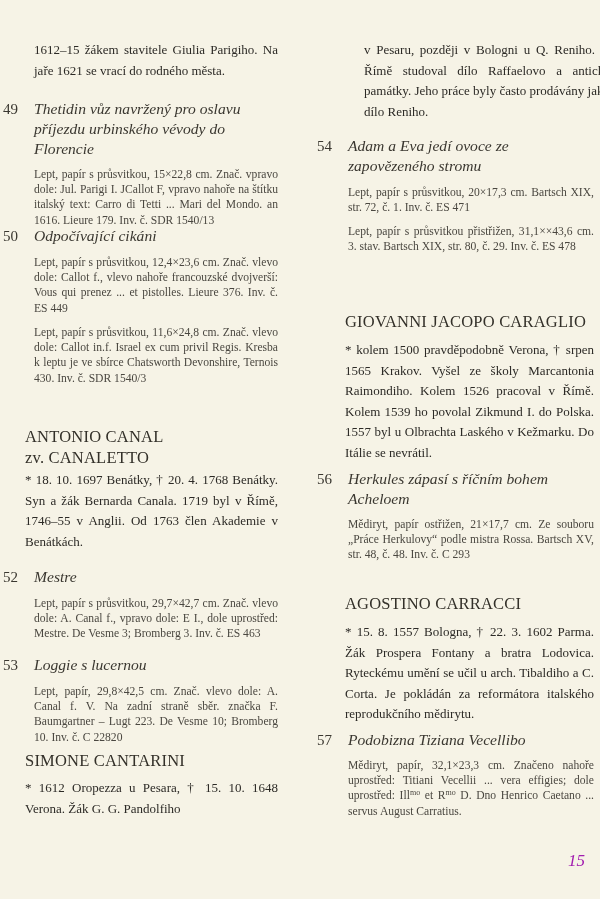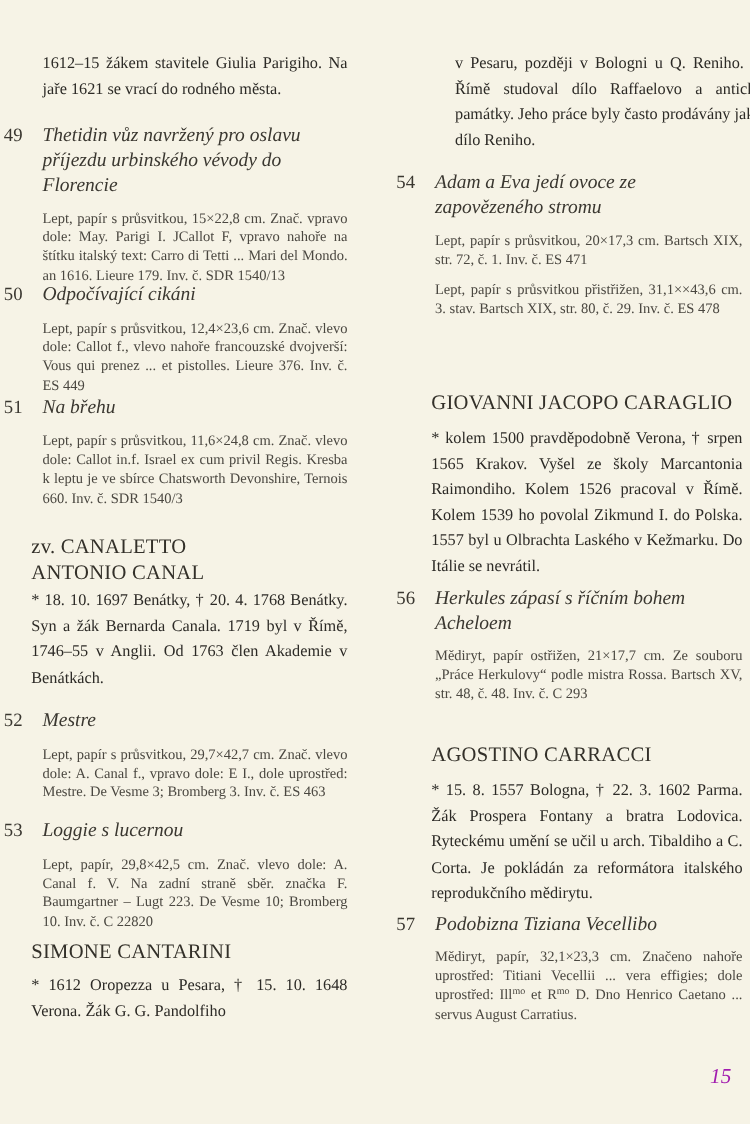--- a/index.html
+++ b/index.html
@@ -26,42 +26,38 @@
 <body>
 
 <div class="col left">
   <div class="block bio" style="left:34px; top:40px; width:244px;">1612–15 žákem stavitele Giulia Parigiho. Na jaře 1621 se vrací do rodného města.</div>
 
   <div class="block" style="left:34px; top:99px; width:244px;">
     <div class="entry-title">
       <span class="entry-num">49</span>
       <span>Thetidin vůz navržený pro oslavu příjezdu urbinského vévody do Florencie</span>
     </div>
-    <div class="desc" style="margin-top:8px;">Lept, papír s průsvitkou, 15×22,8 cm. Znač. vpravo dole: May. Parigi I. JCallot F, vpravo nahoře na štítku italský text: Carro di Tetti ... Mari del Mondo. an 1616. Lieure 179. Inv. č. SDR 1540/13</div>
+    <div class="desc" style="margin-top:8px;">Lept, papír s průsvitkou, 15×22,8 cm. Znač. vpravo dole: Jul. Parigi I. JCallot F, vpravo nahoře na štítku italský text: Carro di Tetti ... Mari del Mondo. an 1616. Lieure 179. Inv. č. SDR 1540/13</div>
   </div>
 
   <div class="block" style="left:34px; top:226px; width:244px;">
     <div class="entry-title">
       <span class="entry-num">50</span>
       <span>Odpočívající cikáni</span>
     </div>
     <div class="desc" style="margin-top:9px;">Lept, papír s průsvitkou, 12,4×23,6 cm. Znač. vlevo dole: Callot f., vlevo nahoře francouzské dvojverší: Vous qui prenez ... et pistolles. Lieure 376. Inv. č. ES 449</div>
   </div>
 
   <div class="block" style="left:34px; top:316px; width:244px;">
-    <div class="entry-title">
-      <span class="entry-num">51</span>
-      <span>Na břehu</span>
-    </div>
-    <div class="desc" style="margin-top:9px;">Lept, papír s průsvitkou, 11,6×24,8 cm. Znač. vlevo dole: Callot in.f. Israel ex cum privil Regis. Kresba k leptu je ve sbírce Chatsworth Devonshire, Ternois 660. Inv. č. SDR 1540/3</div>
+    <div class="desc" style="margin-top:9px;">Lept, papír s průsvitkou, 11,6×24,8 cm. Znač. vlevo dole: Callot in.f. Israel ex cum privil Regis. Kresba k leptu je ve sbírce Chatsworth Devonshire, Ternois 430. Inv. č. SDR 1540/3</div>
   </div>
 
   <div class="block" style="left:25px; top:426px; width:255px;">
+    <div class="name">ANTONIO CANAL</div>
     <div class="name">zv. CANALETTO</div>
-    <div class="name">ANTONIO CANAL</div>
   </div>
   <div class="block bio" style="left:25px; top:470px; width:253px;">* 18. 10. 1697 Benátky, † 20. 4. 1768 Benátky. Syn a žák Bernarda Canala. 1719 byl v Římě, 1746–55 v Anglii. Od 1763 člen Akademie v Benátkách.</div>
 
   <div class="block" style="left:34px; top:567px; width:244px;">
     <div class="entry-title">
       <span class="entry-num">52</span>
       <span>Mestre</span>
     </div>
     <div class="desc" style="margin-top:9px;">Lept, papír s průsvitkou, 29,7×42,7 cm. Znač. vlevo dole: A. Canal f., vpravo dole: E I., dole uprostřed: Mestre. De Vesme 3; Bromberg 3. Inv. č. ES 463</div>
   </div>

